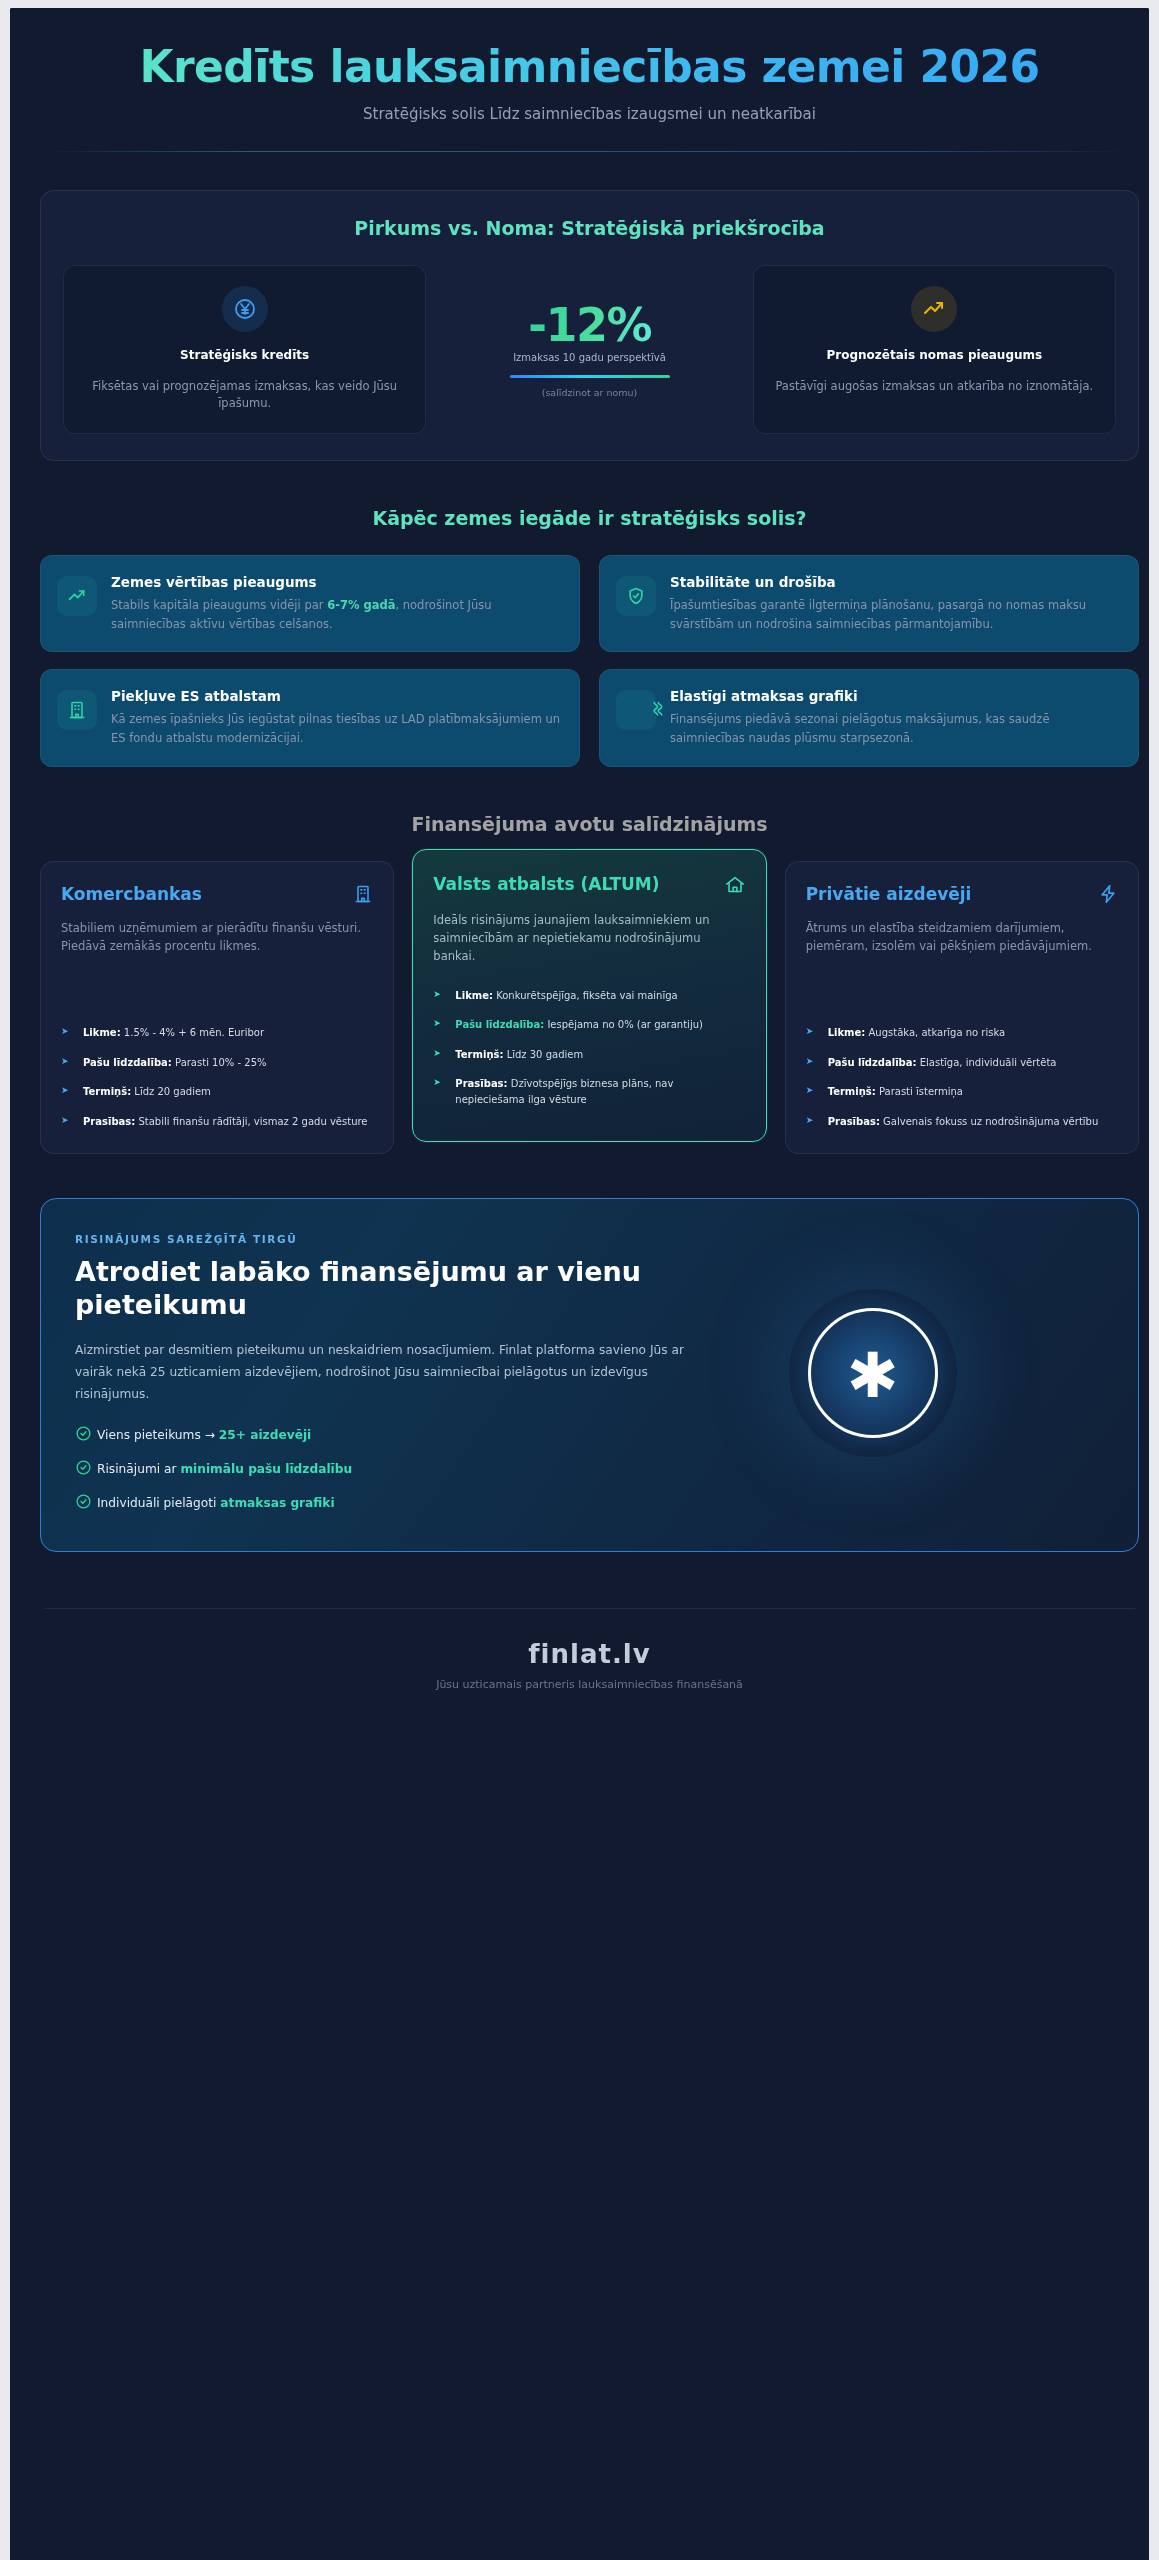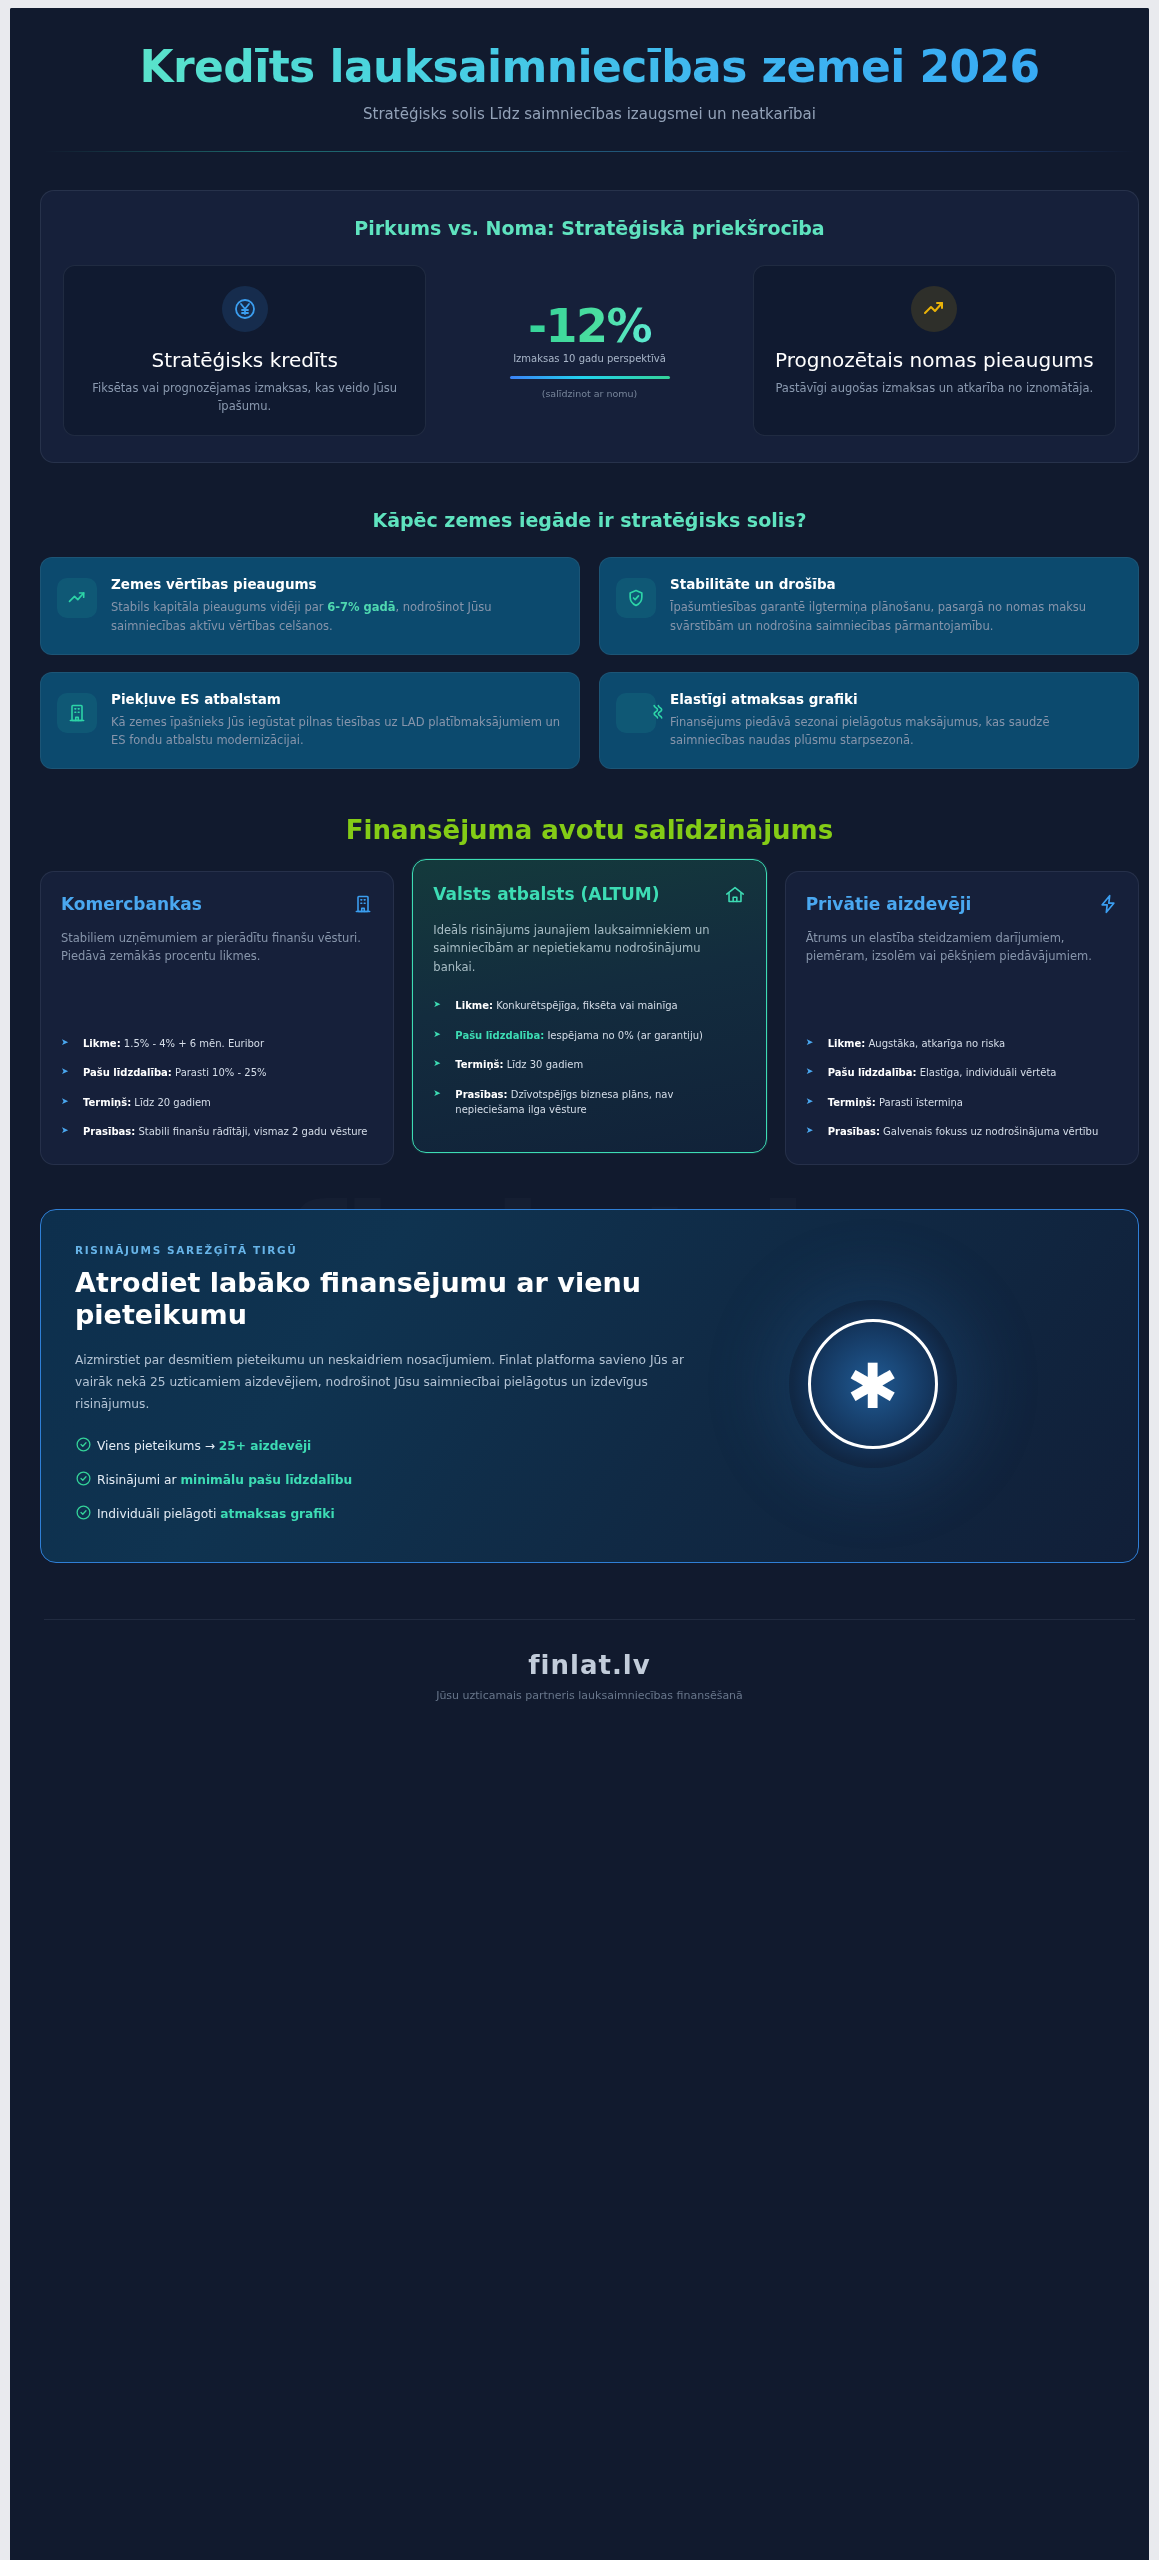--- a/index.html
+++ b/index.html
@@ -110,25 +110,25 @@
   }
   .icon-circle {
     width: 46px; height: 46px;
     border-radius: 50%;
     display: flex; align-items: center; justify-content: center;
     margin: 0 auto 16px;
   }
   .ic-blue { background: rgba(56,142,232,0.16); }
   .ic-gold { background: rgba(234,179,8,0.14); }
   .cmp-h {
-    font-size: 20px;
-    font-weight: 400;
+    font-size: 12px;
+    font-weight: 700;
     color: #ffffff;
     line-height: 1.28;
-    margin-bottom: 6px;
+    margin-bottom: 14px;
   }
   .cmp-p {
     font-size: 11.5px;
     line-height: 1.55;
     color: #8a99af;
   }
   .big-stat {
     font-size: 46px;
     font-weight: 700;
     letter-spacing: -1.5px;
@@ -190,23 +190,23 @@
     font-size: 11.5px;
     line-height: 1.62;
     color: #8795ab;
   }
   .fc-body b { color: #4fd8b0; font-weight: 700; }
 
   
   .sectionC { padding: 46px 30px 0; }
   .sec-head-blue {
     text-align: center;
-    font-size: 26px;
-    font-weight: 700;
-    color: #84cc16;
+    font-size: 19px;
+    font-weight: 700;
+    color: #a3a3a3;
     margin-bottom: 26px;
   }
   .cols3 { display: grid; grid-template-columns: 1fr 1fr 1fr; gap: 18px; align-items: stretch; }
   .fcol {
     border: 1px solid rgba(148,163,184,0.13);
     border-radius: 14px;
     background: #16203a;
     padding: 22px 20px 24px;
     display: flex; flex-direction: column;
   }

